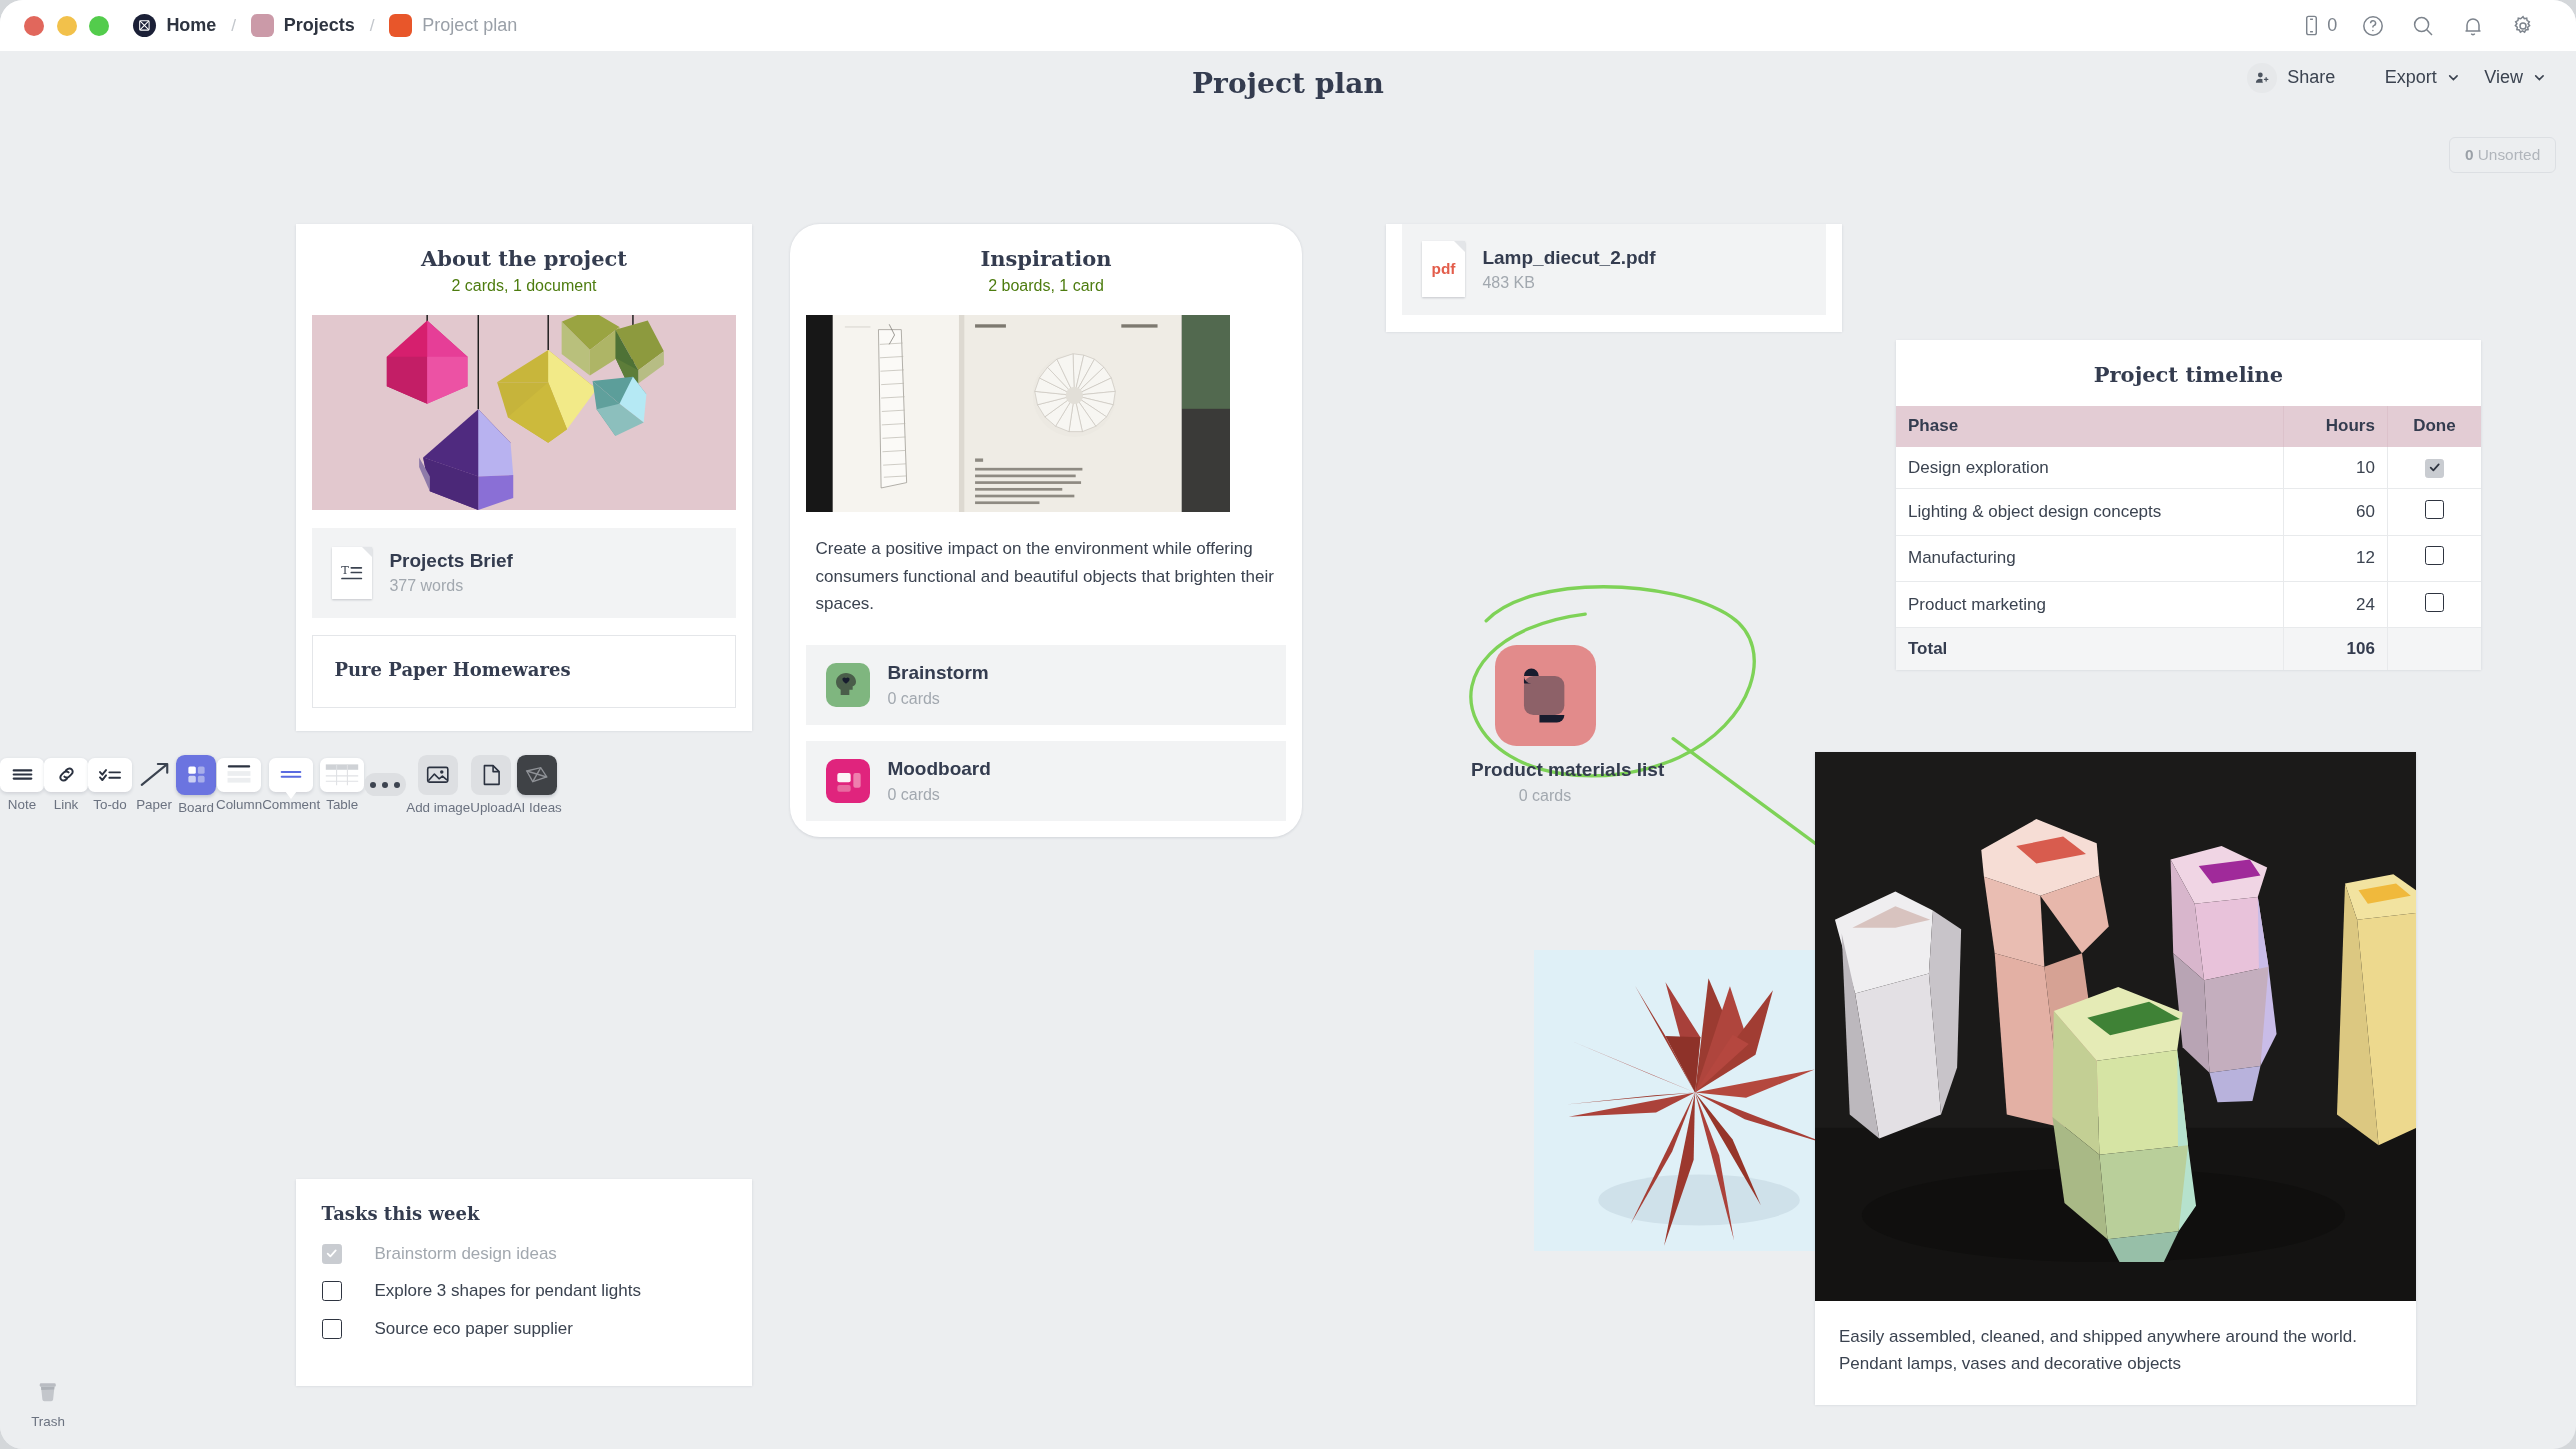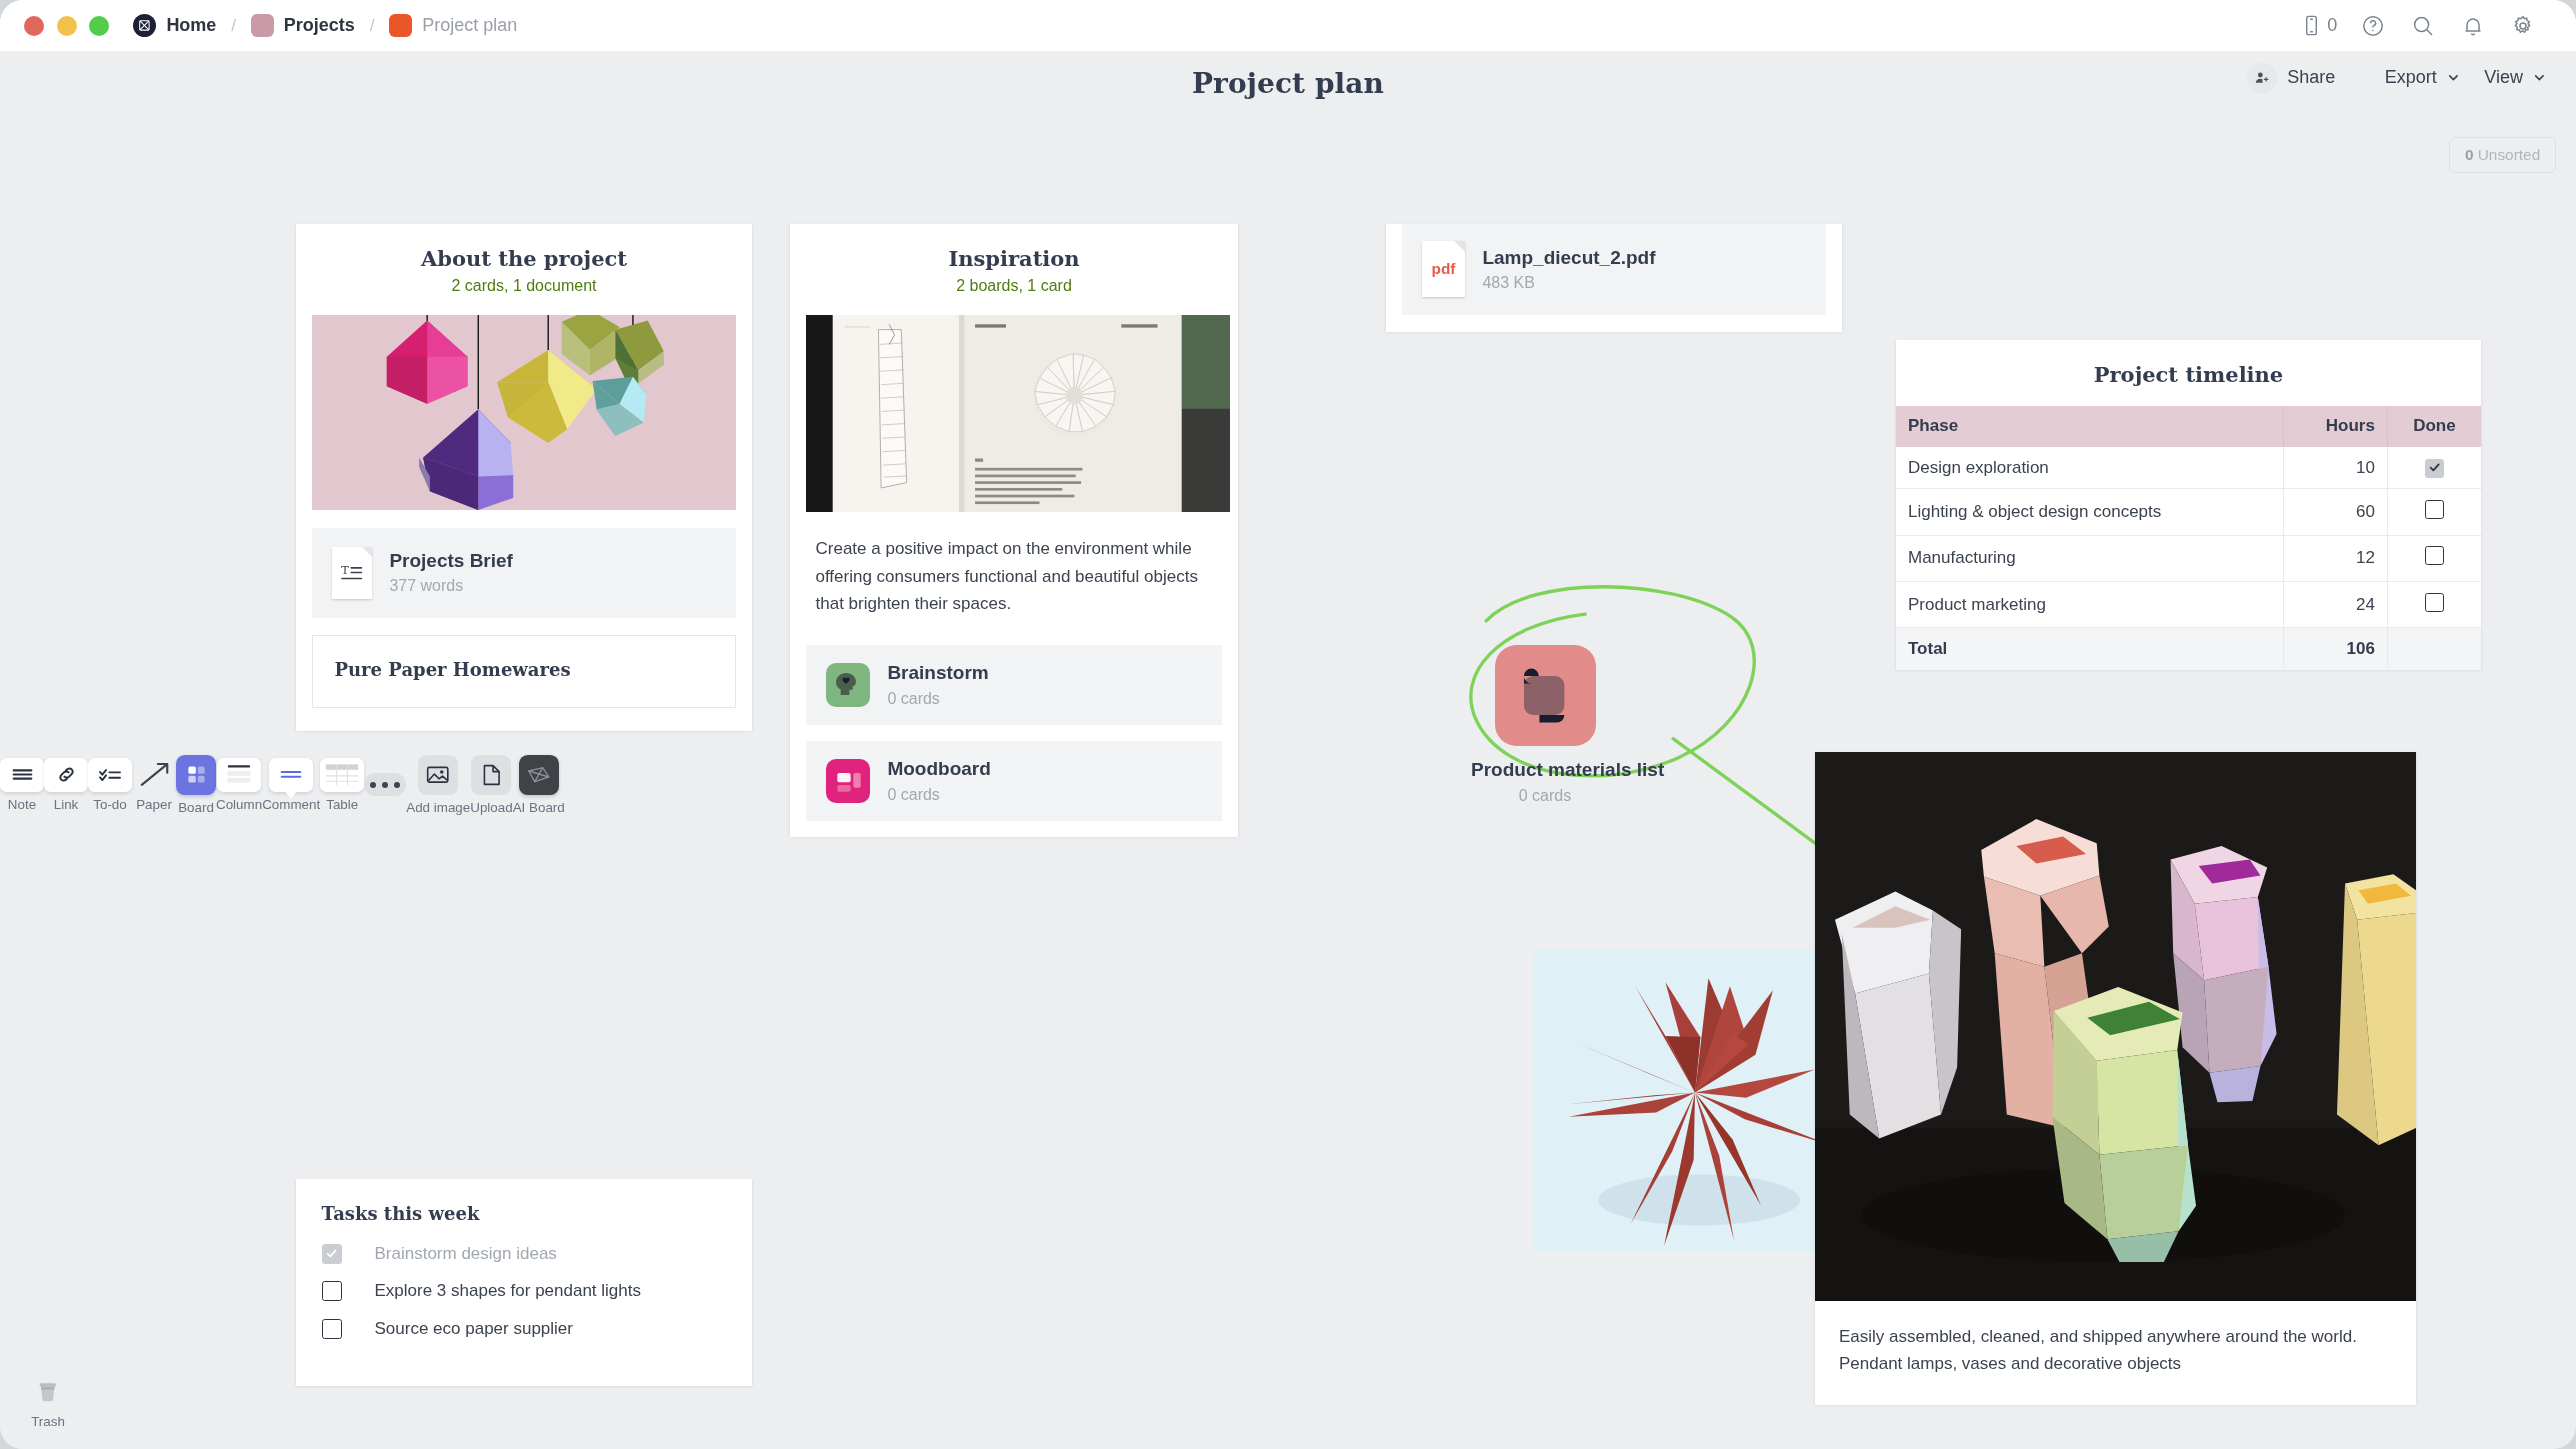--- a/index.html
+++ b/index.html
@@ -173,21 +173,21 @@
     flex: none; background: #fff;
   }
   .cb.done {
     background: #c9ccd1; border-color: #c9ccd1;
     display:flex; align-items:center; justify-content:center; color:#fff;
   }
   .task span { font-size: 17px; color: #3b4350; }
   .task.done span { color: #a2a8af; }
 
   
-  #insp { left: 694px; top: 109px; width: 448px; }
+  #insp { left: 694px; top: 109px; width: 512px; border-radius: 30px; }
   #insp .head { padding: 21.5px 0 20px; }
   .book {
     margin: 0 0 0 16px; width: 424px; height: 197px; overflow: hidden; position: relative;
     background: #d9d6cf;
   }
   .quote { padding: 23px 25.5px 27px; }
   .quote p { font-size: 17px; color: #3b4350; line-height: 1.62; }
   .board-row {
     margin: 0 16px 16px; background: #f2f3f4;
     display: flex; align-items: center; gap: 17.4px; padding: 17.4px 20px;
@@ -512,21 +512,21 @@
     </div>
 
     <div class="tool">
       <div class="tool-ico square ai">
         <svg width="25.5" height="20" viewBox="0 0 38 30" fill="none" stroke="#8e9196" stroke-width="2">
             <polygon points="4,9 25,4 34,18 13,25"></polygon>
             <line x1="4" y1="9" x2="34" y2="18"></line>
             <line x1="25" y1="4" x2="13" y2="25"></line>
           </svg>
       </div>
-      <div class="tool-label">AI Board</div>
+      <div class="tool-label">AI Ideas</div>
     </div>
 
     <div class="trash-tool">
       <div class="tool">
         <div class="tool-ico plain">
           <svg width="29.5" height="29.5" viewBox="0 0 44 44">
             <rect x="10" y="8" width="24" height="5" rx="2" fill="#b9bcc2"></rect>
             <path d="M12 13h20l-2 19a3 3 0 0 1-3 2.6H17a3 3 0 0 1-3-2.6z" fill="#c3c6cb"></path>
             <path d="M12 13h20l-.4 4-19.2 1z" fill="#adb1b7"></path>
           </svg>

